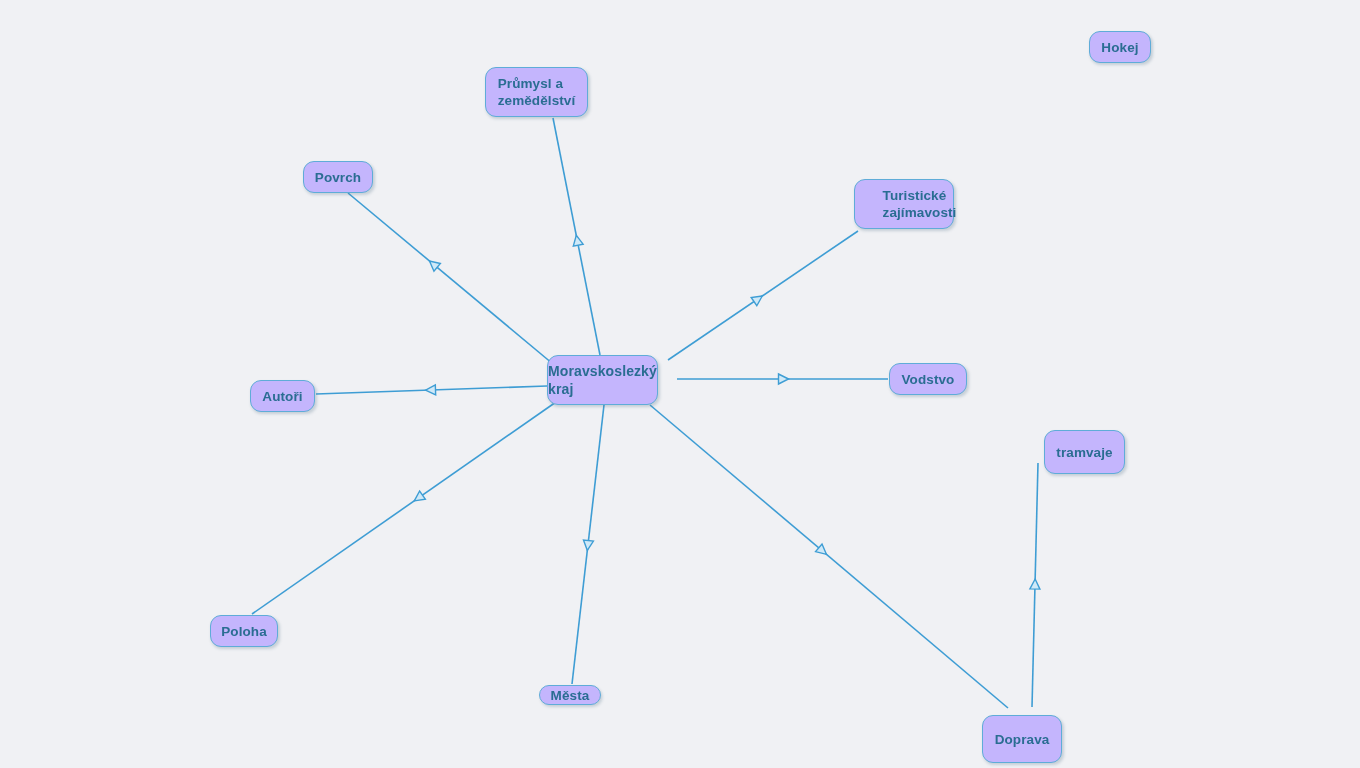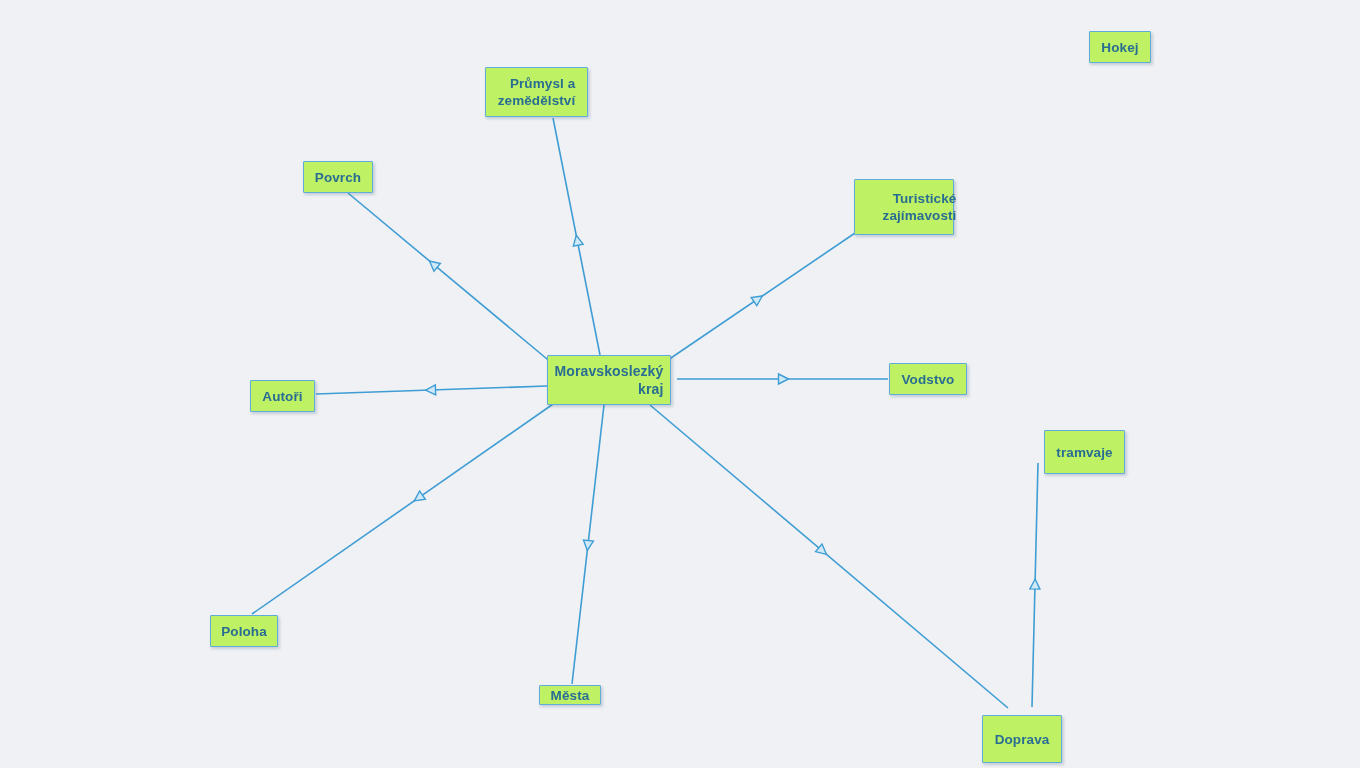--- a/index.html
+++ b/index.html
@@ -25,28 +25,28 @@
     position: absolute;
     left: 0;
     top: 0;
     width: 1360px;
     height: 768px;
     pointer-events: none;
   }
   .mm-node {
     position: absolute;
     box-sizing: border-box;
-    background: #bef264;
+    background: #c4b5fd;
     border: 1px solid #5facd8;
-    border-radius: 1px;
+    border-radius: 11px;
     color: #2a6d92;
     font-weight: bold;
     font-size: 13.5px;
     line-height: 17px;
-    text-align: right;
+    text-align: left;
     display: flex;
     align-items: center;
     justify-content: center;
     box-shadow: 1.5px 2px 3px rgba(90,120,140,0.28);
     white-space: pre-line;
     letter-spacing: 0.1px;
     cursor: default;
   }
   .mm-node.central {
     font-size: 14px;
@@ -88,26 +88,26 @@
       </g>
       <g>
         <line x1="650" y1="405" x2="1008" y2="708" stroke="#3e9dd4" stroke-width="1.6"></line>
         <polygon points="6,0 -4,-5 -4,5" fill="#cfe9f8" stroke="#3e9dd4" stroke-width="1.4" stroke-linejoin="miter" transform="translate(821.84,550.44) rotate(40.24353193882355)"></polygon>
       </g>
       <g>
         <line x1="1032" y1="707" x2="1038" y2="463" stroke="#3e9dd4" stroke-width="1.6"></line>
         <polygon points="6,0 -4,-5 -4,5" fill="#cfe9f8" stroke="#3e9dd4" stroke-width="1.4" stroke-linejoin="miter" transform="translate(1035,585) rotate(-88.59137126466155)"></polygon>
       </g>
     </svg>
-<div class="mm-node central" style="left: 547px; top: 355px; width: 124px; height: 50px;">Moravskoslezký
+<div class="mm-node central" style="left: 547px; top: 355px; width: 111px; height: 50px;">Moravskoslezký
 kraj</div>
     <div class="mm-node" style="left: 485px; top: 67px; width: 103px; height: 50px;">Průmysl a
 zemědělství</div>
     <div class="mm-node" style="left: 303px; top: 161px; width: 70px; height: 32px;">Povrch</div>
-    <div class="mm-node" style="left: 854px; top: 179px; width: 100px; height: 56px; padding-left: 31px;">Turistické
+    <div class="mm-node" style="left: 854px; top: 179px; width: 100px; height: 50px; padding-left: 31px;">Turistické
 zajímavosti</div>
     <div class="mm-node" style="left: 1089px; top: 31px; width: 62px; height: 32px;">Hokej</div>
     <div class="mm-node" style="left: 889px; top: 363px; width: 78px; height: 32px;">Vodstvo</div>
     <div class="mm-node" style="left: 250px; top: 380px; width: 65px; height: 32px;">Autoři</div>
     <div class="mm-node" style="left: 1044px; top: 430px; width: 81px; height: 44px;">tramvaje</div>
     <div class="mm-node" style="left: 210px; top: 615px; width: 68px; height: 32px;">Poloha</div>
     <div class="mm-node" style="left: 539px; top: 685px; width: 62px; height: 20px;">Města</div>
     <div class="mm-node" style="left: 982px; top: 715px; width: 80px; height: 48px;">Doprava</div>
   </div>
 

